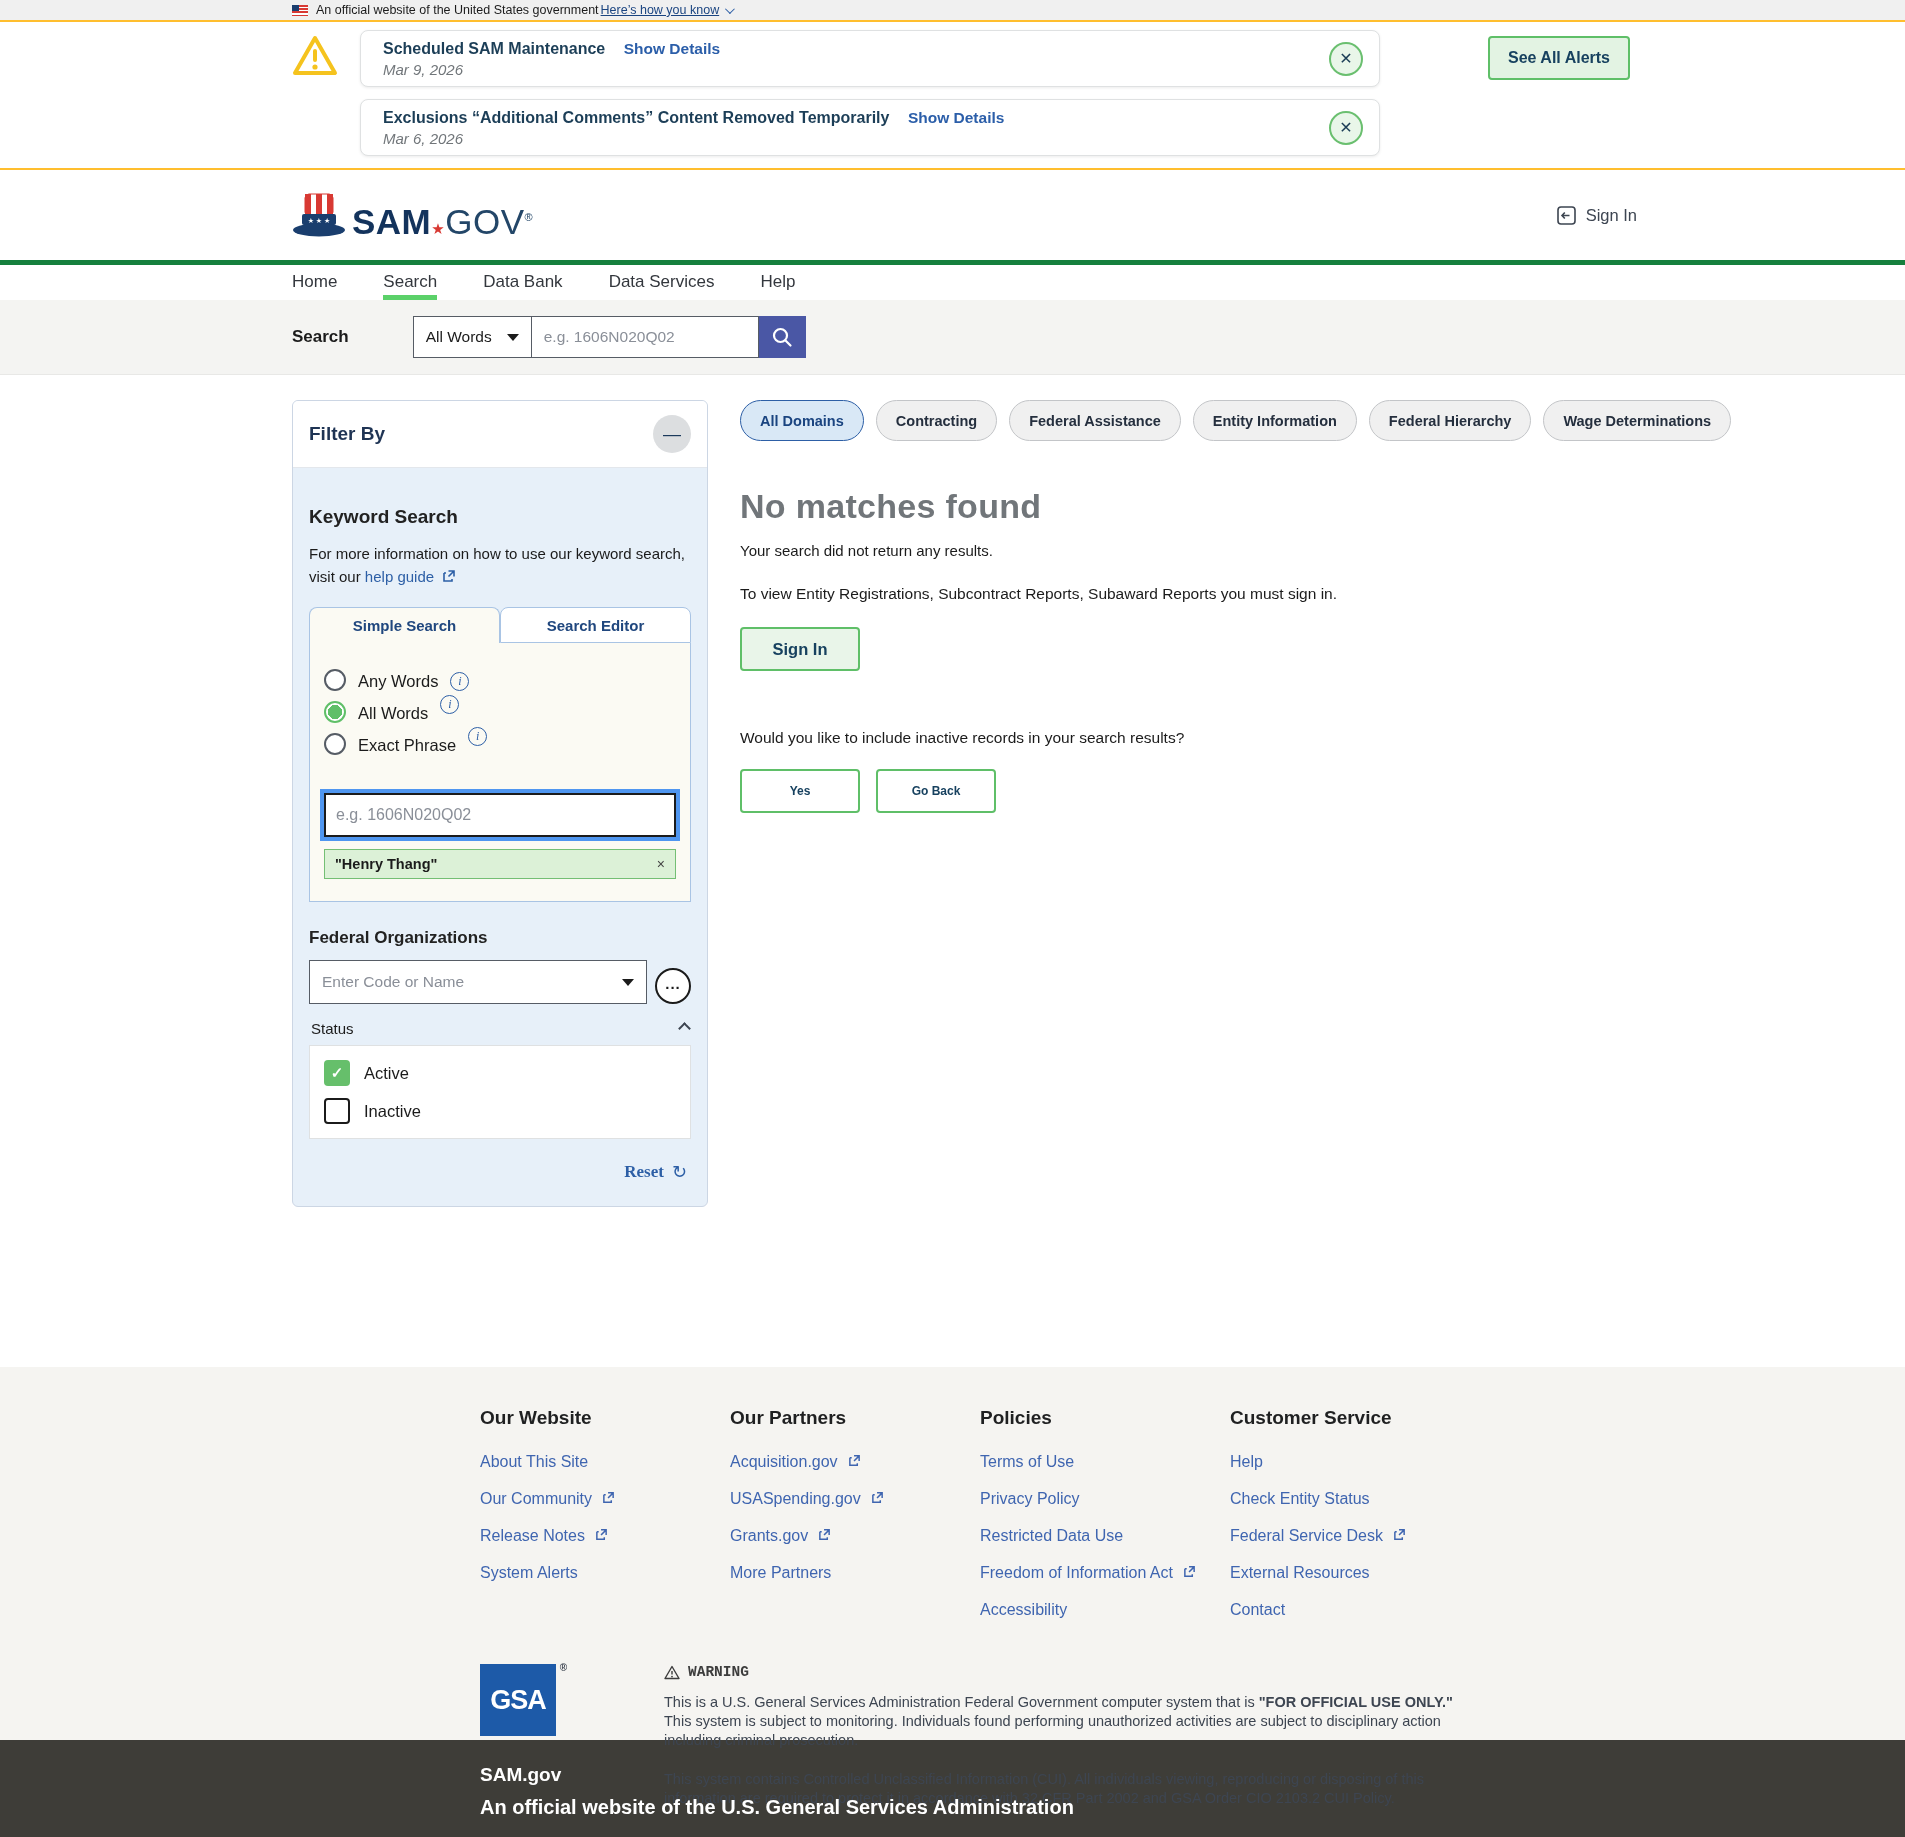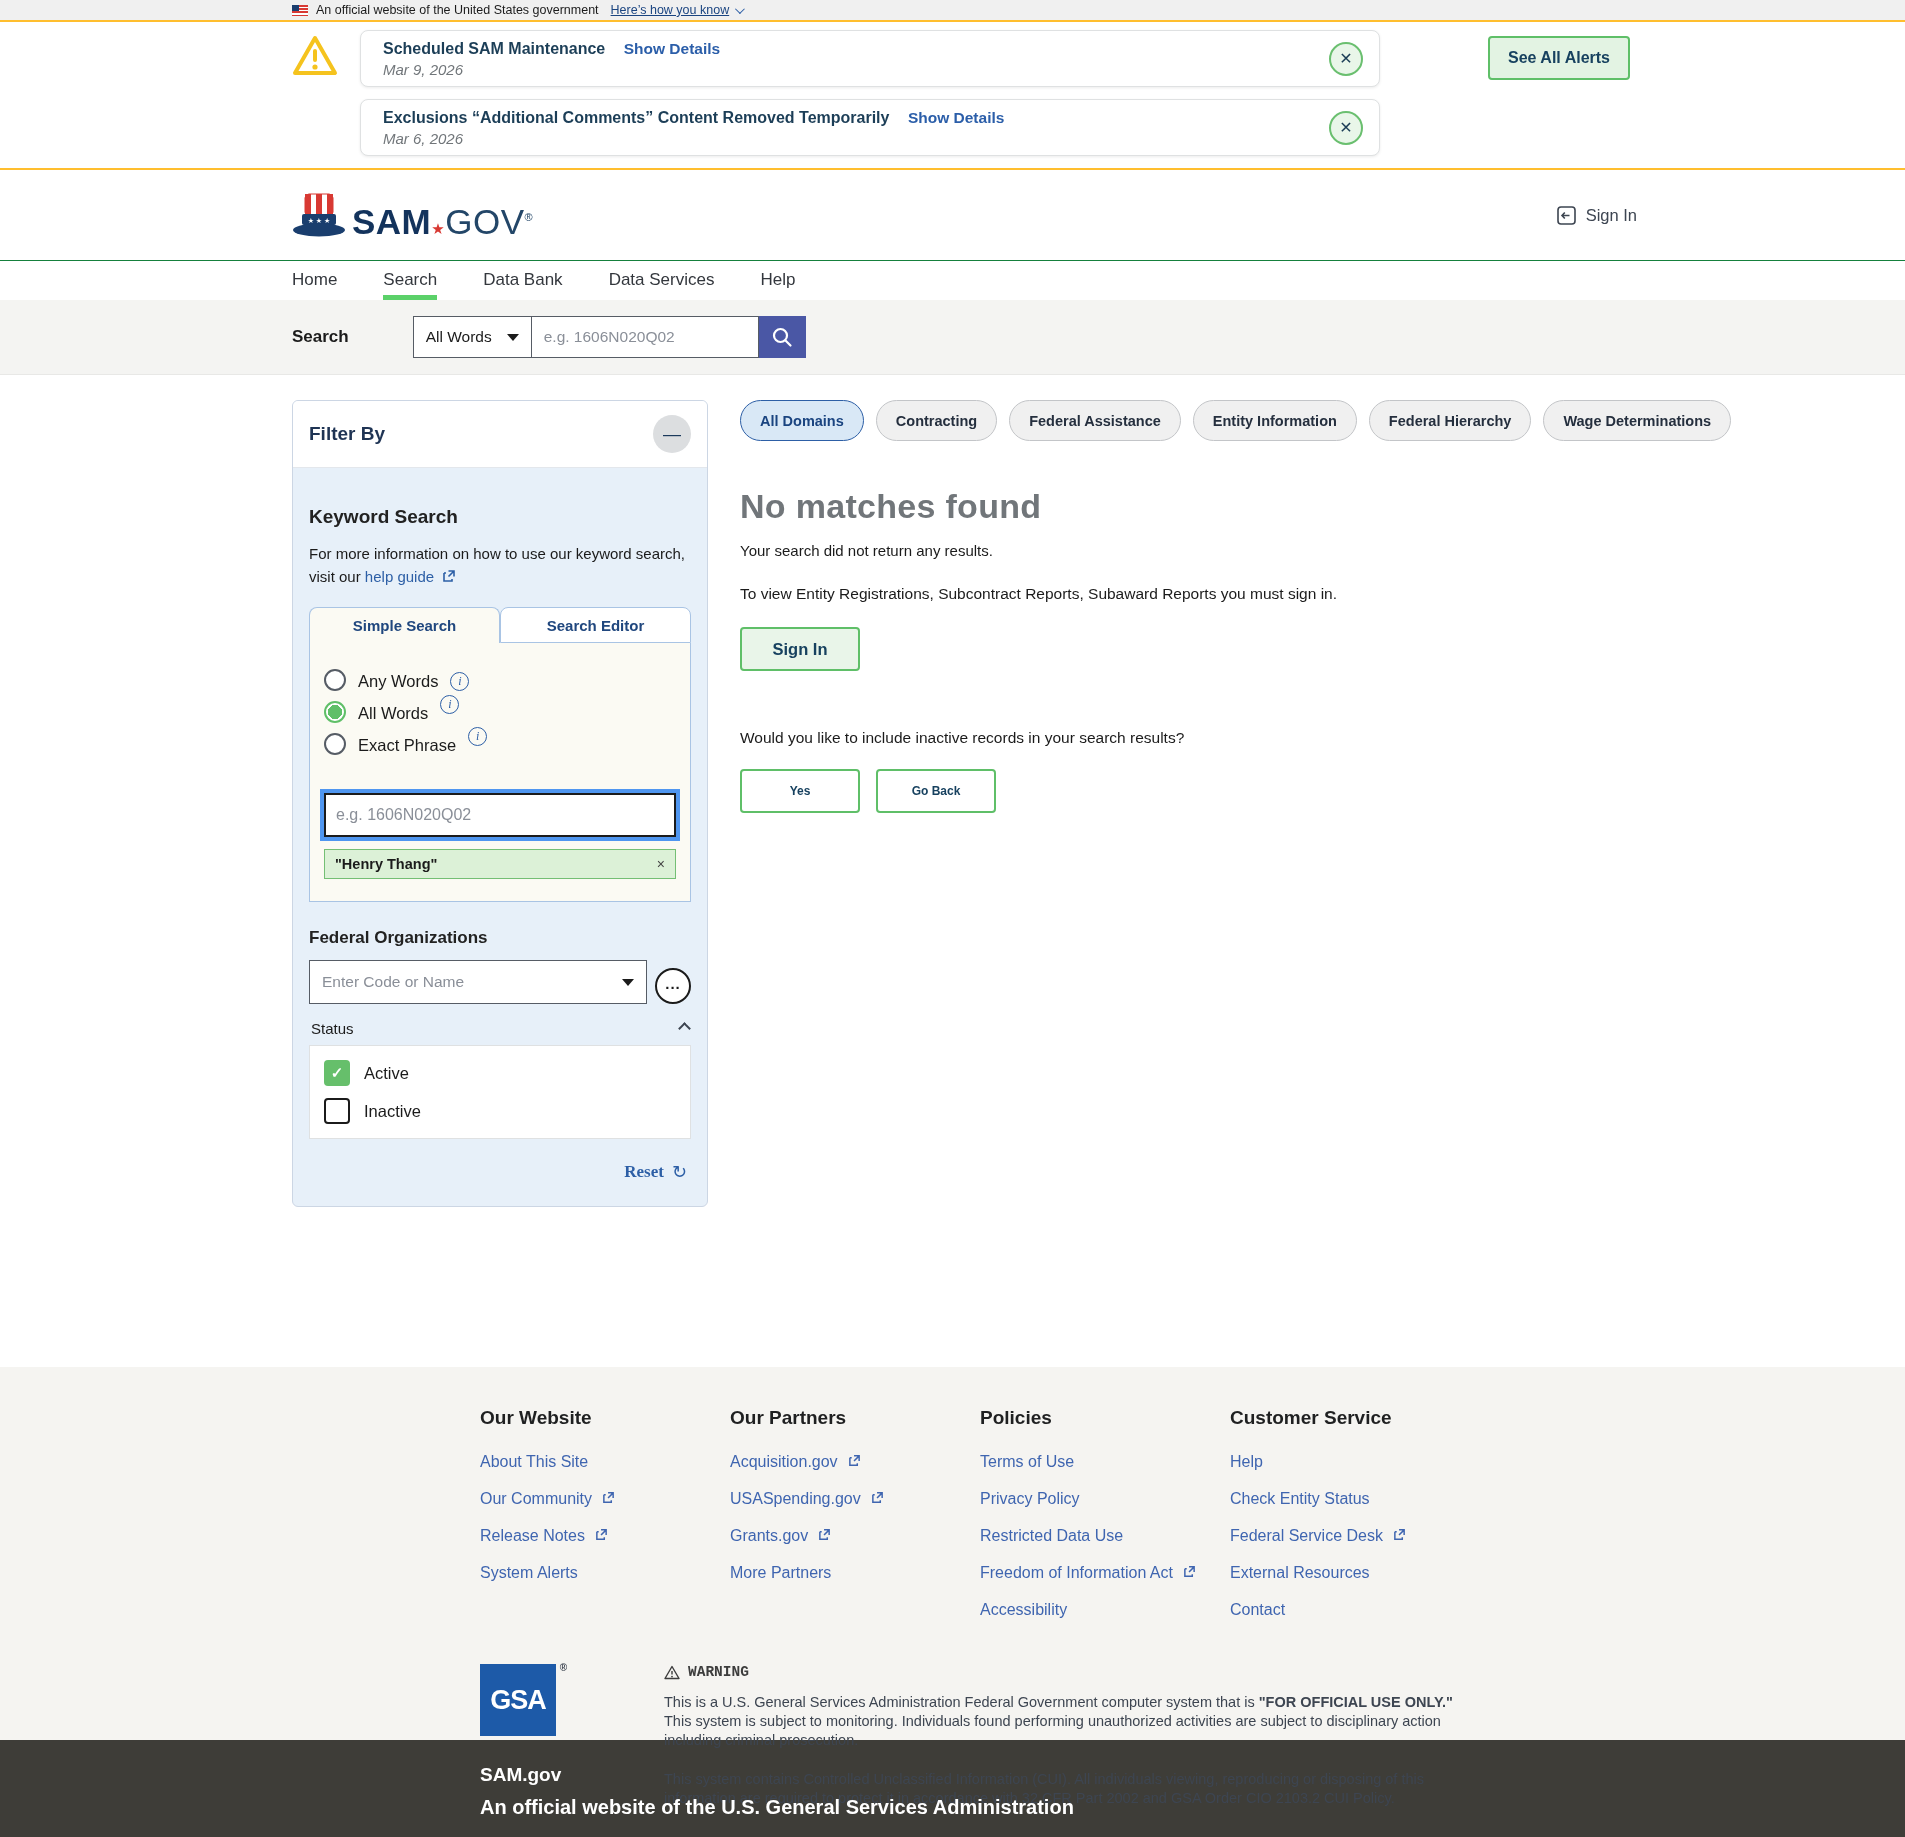--- a/index.html
+++ b/index.html
@@ -4,21 +4,21 @@
 <style>
   * { margin:0; padding:0; box-sizing:border-box; }
   html,body { width:1905px; background:#fff; font-family:"Liberation Sans", sans-serif; color:#1b1b1b; }
   body { height:1837px; overflow:hidden; }
   a { text-decoration:none; cursor:pointer; }
 
   
   .gov-banner { height:22px; background:#f0f0f0; display:flex; align-items:center; padding-left:292px; font-size:12.5px; color:#1b1b1b; border-bottom:2px solid #ffbe2e; }
   .flag { width:16px; height:11px; margin-right:8px; position:relative; background:repeating-linear-gradient(#d83933 0 1.6px,#fff 1.6px 3.2px); flex:0 0 auto; }
   .flag::after { content:""; position:absolute; left:0; top:0; width:7px; height:6px; background:#1a3e6e; }
-  .gov-banner .how-link { color:#1a4480; text-decoration:underline; margin-left:12px; }
+  .gov-banner .how-link { color:#1a4480; text-decoration:underline; margin-left:2px; }
   .chev-down { display:inline-block; width:7px; height:7px; border-right:1.5px solid #2d5fa6; border-bottom:1.5px solid #2d5fa6; transform:rotate(45deg) translateY(-2px); margin-left:6px; }
 
   
   .alerts-section { background:#fff; border-bottom:2px solid #ffbe2e; padding:8px 0 12px 292px; position:relative; }
   .alerts-wrap { display:flex; }
   .warn-tri { margin-top:4px; margin-right:22px; flex:0 0 auto; }
   .alert-cards { width:1020px; display:flex; flex-direction:column; gap:12px; }
   .alert-card { border:1px solid #dfe1e2; border-radius:8px; box-shadow:0 1px 3px rgba(0,0,0,.08); padding:9px 18px 8px 22px; position:relative; background:#fff; }
   .alert-title-row { font-size:16px; font-weight:bold; color:#1c3e57; }
   .alert-title-row a { color:#2b5ea9; margin-left:14px; font-size:15.5px; }
@@ -30,21 +30,21 @@
   .site-header { height:90px; display:flex; align-items:center; justify-content:space-between; padding:0 268px 0 292px; background:#fff; }
   .logo { display:flex; align-items:flex-end; }
   .logo-text { font-size:35px; color:#13335c; letter-spacing:.5px; line-height:1; margin-left:6px; }
   .logo-sam { font-weight:bold; }
   .logo-star { color:#d83933; font-size:15px; }
   .logo-gov { font-weight:normal; color:#234668; }
   .logo-reg { font-size:11px; vertical-align:super; color:#234668; }
   .signin-link { display:flex; align-items:center; gap:9px; color:#3d4551; font-size:16.5px; cursor:pointer; }
 
   
-  .main-nav { border-top:1px solid #15803d; display:flex; gap:46px; padding-left:292px; background:#fff; height:40px; }
+  .main-nav { border-top:5px solid #15803d; display:flex; gap:46px; padding-left:292px; background:#fff; height:40px; }
   .nav-item { font-size:17px; color:#33373d; display:flex; align-items:center; position:relative; cursor:pointer; padding-bottom:2px; }
   .nav-item.active { font-weight:normal; }
   .nav-item.active::after { content:""; position:absolute; left:0; right:0; bottom:0px; height:5px; background:#5bd169; }
 
   
   .search-band { background:#f4f4f2; border-bottom:1px solid #e8e8e6; height:75px; display:flex; align-items:center; padding-left:292px; gap:0; }
   .search-band .label { font-weight:bold; font-size:17px; margin-right:64px; color:#1b1b1b; }
   .sel-box { width:118px; height:42px; background:#fff; border:1px solid #565c65; border-right:none; display:flex; align-items:center; justify-content:space-between; padding:0 12px; font-size:15.5px; cursor:pointer; }
   .tri-down { width:0; height:0; border-left:6px solid transparent; border-right:6px solid transparent; border-top:7px solid #1b1b1b; }
   .search-band input { width:228px; height:42px; border:1px solid #565c65; font-size:15.5px; padding:0 12px; font-family:"Liberation Sans",sans-serif; color:#1b1b1b; }

